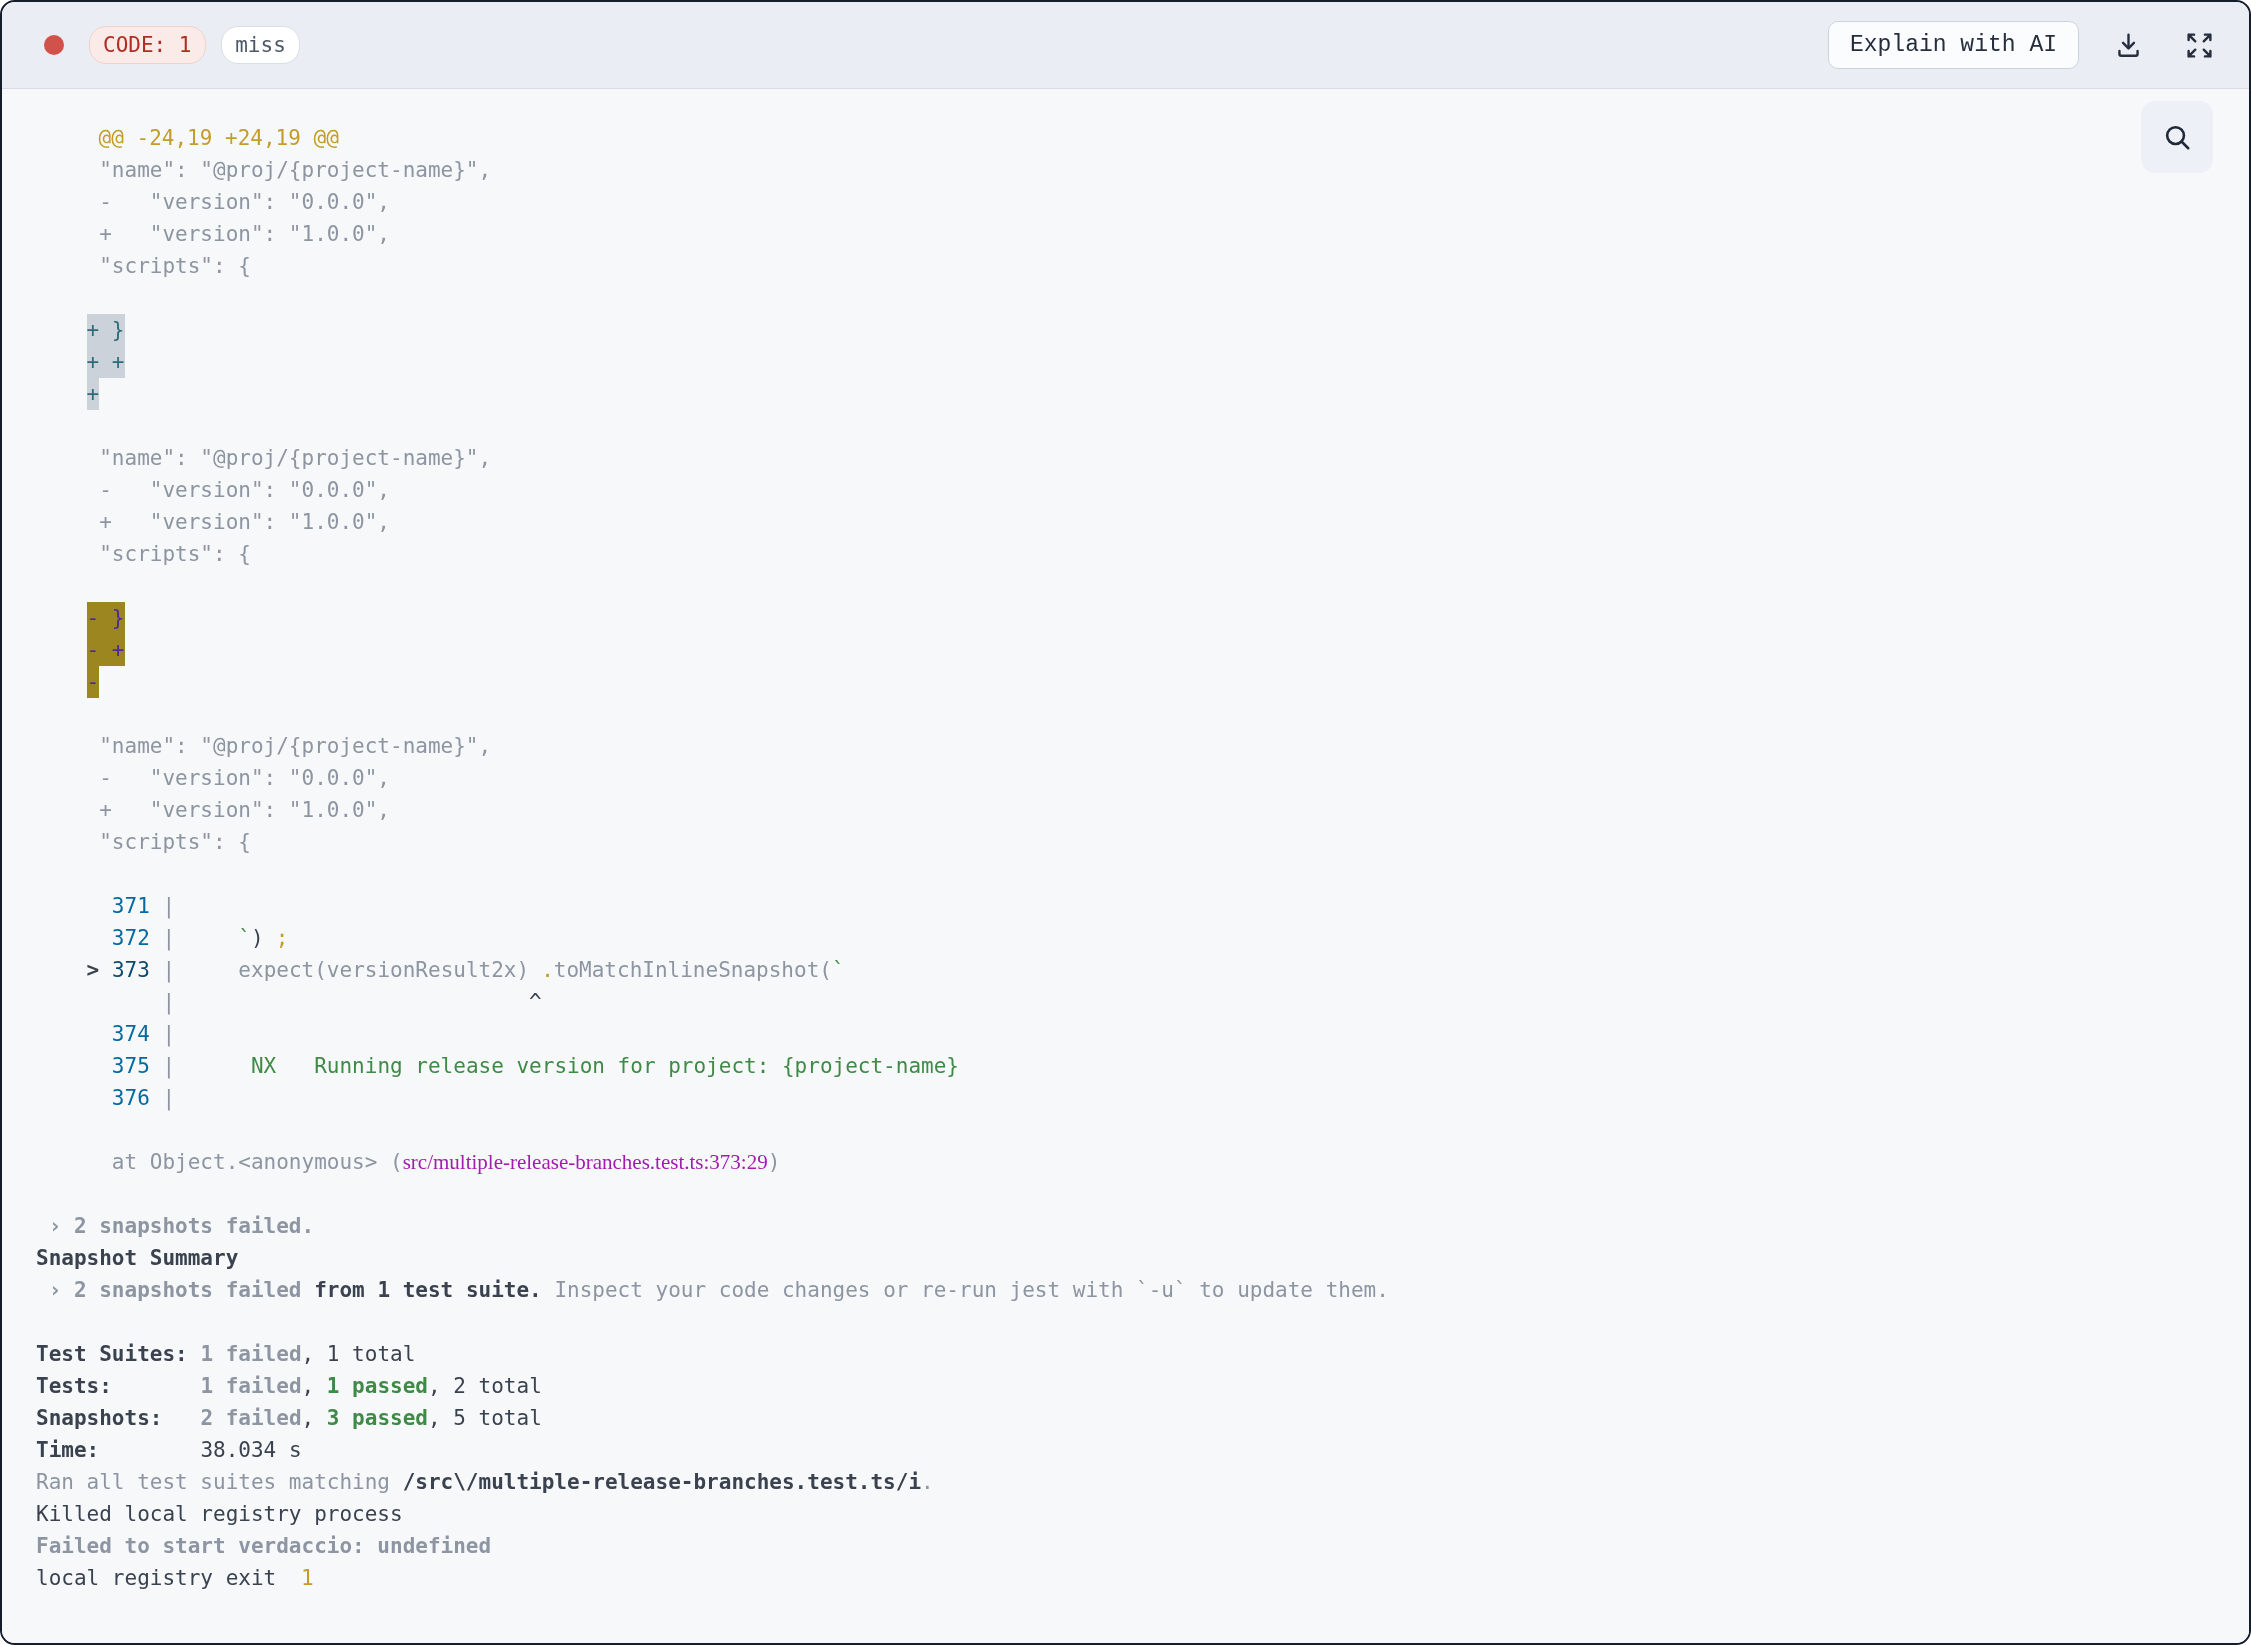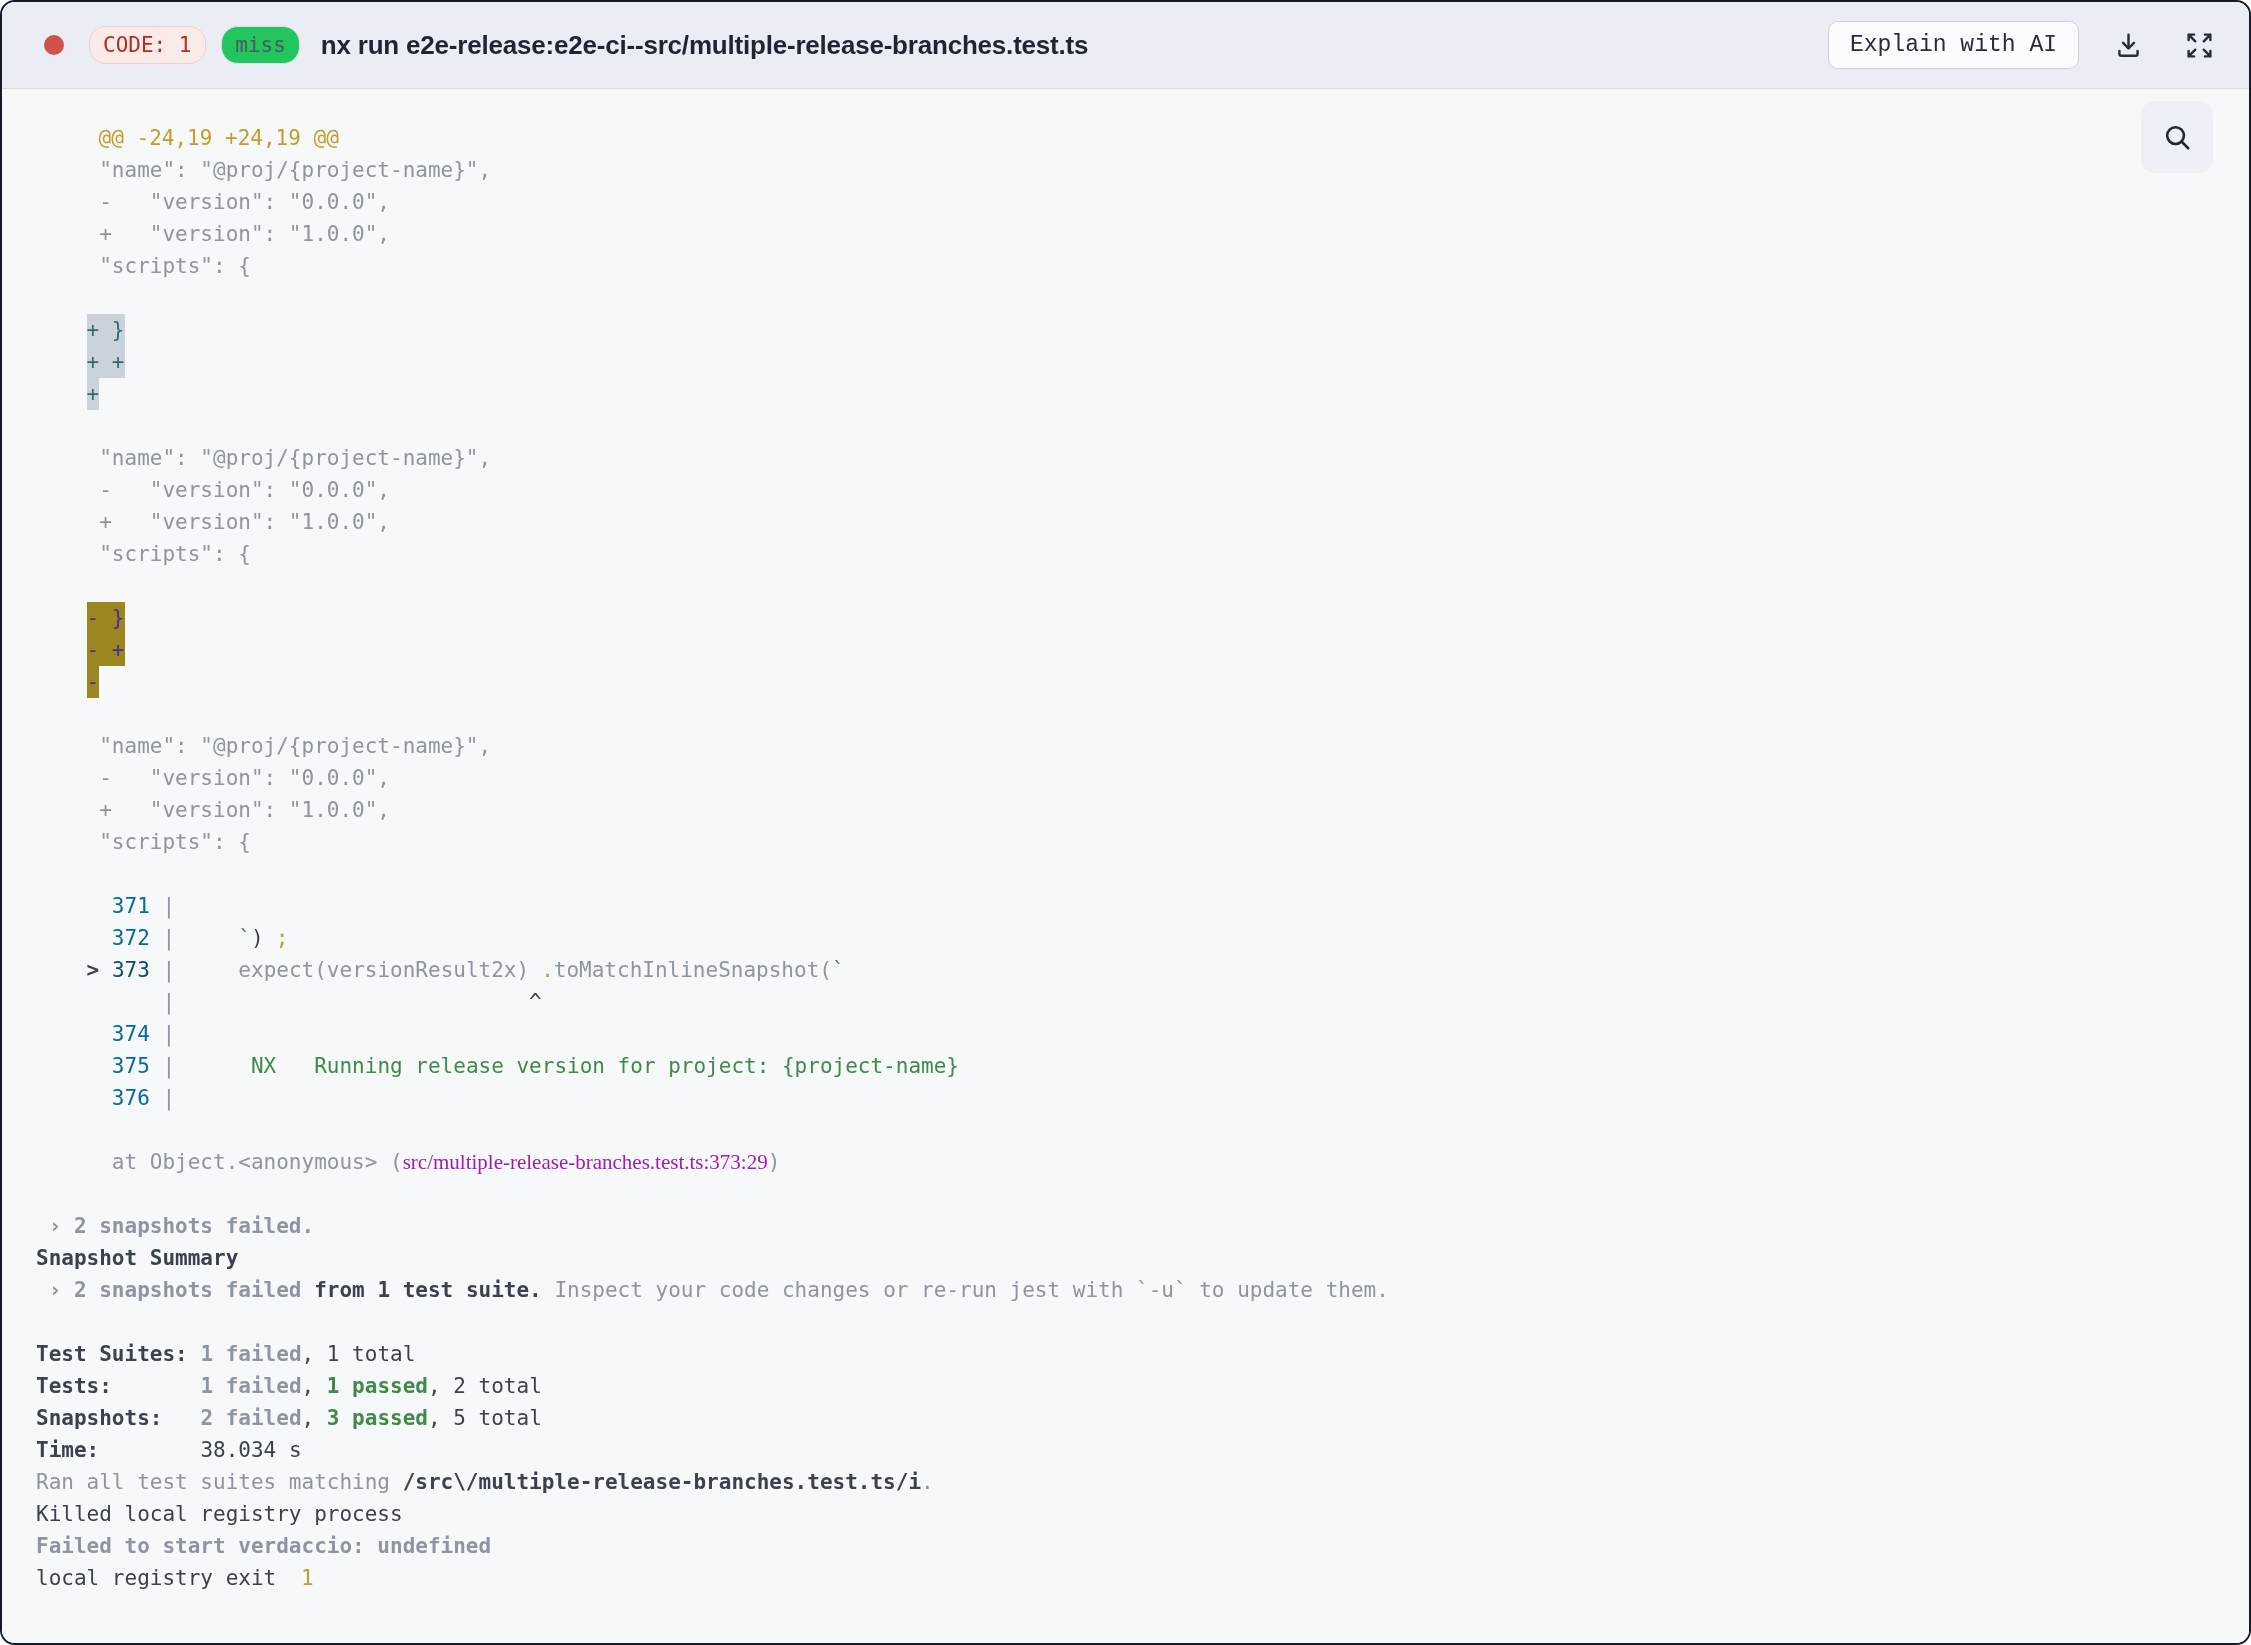--- a/index.html
+++ b/index.html
@@ -31,21 +31,21 @@
   .badge {
     font-family:"DejaVu Sans Mono", monospace;
     font-size:21px; line-height:1;
     padding:7.4px 13px; border-radius:17px; flex:none;
   }
   .badge-code {
     color:#b02d22; background:#fbebe8; border:1.8px solid #f0d2cb;
     margin-right:15.7px;
   }
   .badge-miss {
-    color:#4e5765; background:#22c55e; border:1.8px solid #d9dde5;
+    color:#4e5765; background:#ffffff; border:1.8px solid #d9dde5;
     margin-right:21px;
   }
   .title {
     font-size:26px; font-weight:600; color:#1e2634;
     margin:0; letter-spacing:-0.2px; white-space:nowrap;
   }
   .spacer { flex:1; }
   .explain-btn {
     font-family:Liberation Mono, monospace;
     font-size:23px; color:#262e3d;
@@ -91,21 +91,20 @@
 </style>
 </head>
 <body>
 
 <div class="window">
 
   <header class="hdr">
     <span class="dot"></span>
     <span class="badge badge-code">CODE: 1</span>
     <span class="badge badge-miss">miss</span>
-    <h1 class="title">nx run e2e-release:e2e-ci--src/multiple-release-branches.test.ts</h1>
     <div class="spacer"></div>
 
     <button class="explain-btn">Explain with AI</button>
 
     <button class="icon-btn dl">
       <span style="display:flex;">
         <svg viewBox="0 0 24 24" fill="none" stroke="currentColor" stroke-width="2" stroke-linecap="round" stroke-linejoin="round">
           <path d="M12 3v11"></path>
             <path d="M7.5 9.8 12 14.3l4.5-4.5"></path>
           <path d="M4.5 16.5v2.6a1.4 1.4 0 0 0 1.4 1.4h12.2a1.4 1.4 0 0 0 1.4-1.4v-2.6"></path>

